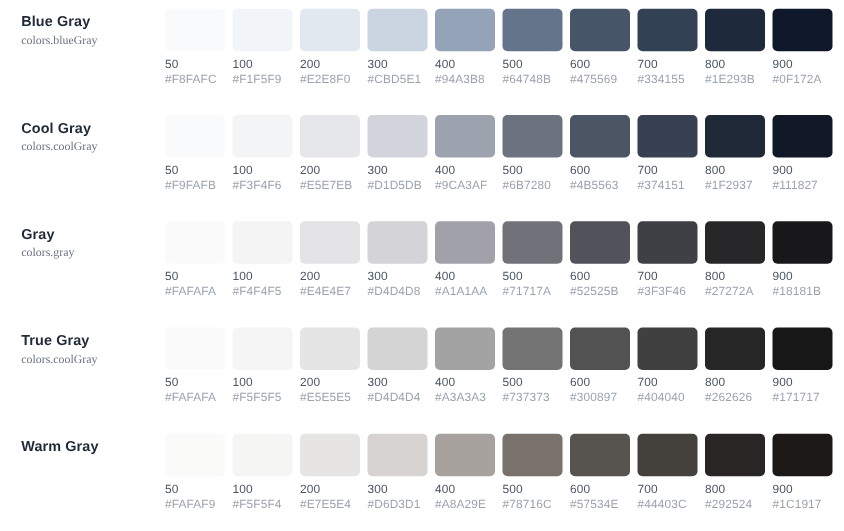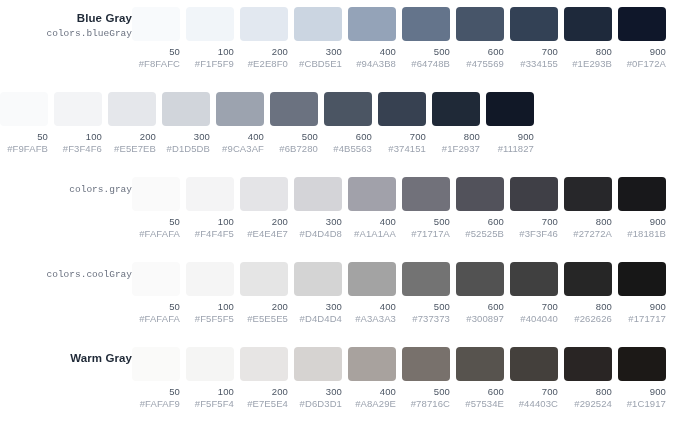--- a/index.html
+++ b/index.html
@@ -14,21 +14,20 @@
     font-family: "Liberation Sans", sans-serif;
     -webkit-font-smoothing: antialiased;
   }
 
   .palette-sheet {
     width: 580px;
     height: 425px;
     box-sizing: border-box;
     background: #ffffff;
     position: relative;
-    text-align: right;
   }
 
   .palette-row {
     display: flex;
     align-items: flex-start;
     height: 85px;
     padding-top: 7px;
     box-sizing: border-box;
   }
 
@@ -44,21 +43,21 @@
     font-family: "Liberation Sans", sans-serif;
     font-size: 11.5px;
     font-weight: bold;
     color: #1f2937;
     letter-spacing: 0.1px;
     line-height: 14px;
     white-space: nowrap;
   }
 
   .row-token {
-    font-family: Liberation Mono, monospace;
+    font-family: Liberation Serif, serif;
     font-size: 9.5px;
     font-weight: normal;
     color: #6b7280;
     line-height: 13px;
     margin-top: 2px;
     white-space: nowrap;
   }
 
   .swatch-strip {
     display: flex;
@@ -155,20 +154,24 @@
             <div class="swatch-hex">#1E293B</div>
           </div>
           <div class="swatch-cell">
             <div class="swatch-chip" style="background-color: rgb(15, 23, 42);"></div>
             <div class="swatch-weight">900</div>
             <div class="swatch-hex">#0F172A</div>
           </div>
         </div>
       </div>
       <div class="palette-row">
+        <div class="row-meta">
+          <div class="row-title">Cool Gray</div>
+          <div class="row-token">colors.coolGray</div>
+        </div>
         <div class="swatch-strip">
           <div class="swatch-cell">
             <div class="swatch-chip" style="background-color: rgb(249, 250, 251);"></div>
             <div class="swatch-weight">50</div>
             <div class="swatch-hex">#F9FAFB</div>
           </div>
           <div class="swatch-cell">
             <div class="swatch-chip" style="background-color: rgb(243, 244, 246);"></div>
             <div class="swatch-weight">100</div>
             <div class="swatch-hex">#F3F4F6</div>
@@ -210,20 +213,21 @@
           </div>
           <div class="swatch-cell">
             <div class="swatch-chip" style="background-color: rgb(17, 24, 39);"></div>
             <div class="swatch-weight">900</div>
             <div class="swatch-hex">#111827</div>
           </div>
         </div>
       </div>
       <div class="palette-row">
         <div class="row-meta">
+          <div class="row-title">Gray</div>
           <div class="row-token">colors.gray</div>
         </div>
         <div class="swatch-strip">
           <div class="swatch-cell">
             <div class="swatch-chip" style="background-color: rgb(250, 250, 250);"></div>
             <div class="swatch-weight">50</div>
             <div class="swatch-hex">#FAFAFA</div>
           </div>
           <div class="swatch-cell">
             <div class="swatch-chip" style="background-color: rgb(244, 244, 245);"></div>
@@ -267,20 +271,21 @@
           </div>
           <div class="swatch-cell">
             <div class="swatch-chip" style="background-color: rgb(24, 24, 27);"></div>
             <div class="swatch-weight">900</div>
             <div class="swatch-hex">#18181B</div>
           </div>
         </div>
       </div>
       <div class="palette-row">
         <div class="row-meta">
+          <div class="row-title">True Gray</div>
           <div class="row-token">colors.coolGray</div>
         </div>
         <div class="swatch-strip">
           <div class="swatch-cell">
             <div class="swatch-chip" style="background-color: rgb(250, 250, 250);"></div>
             <div class="swatch-weight">50</div>
             <div class="swatch-hex">#FAFAFA</div>
           </div>
           <div class="swatch-cell">
             <div class="swatch-chip" style="background-color: rgb(245, 245, 245);"></div>

